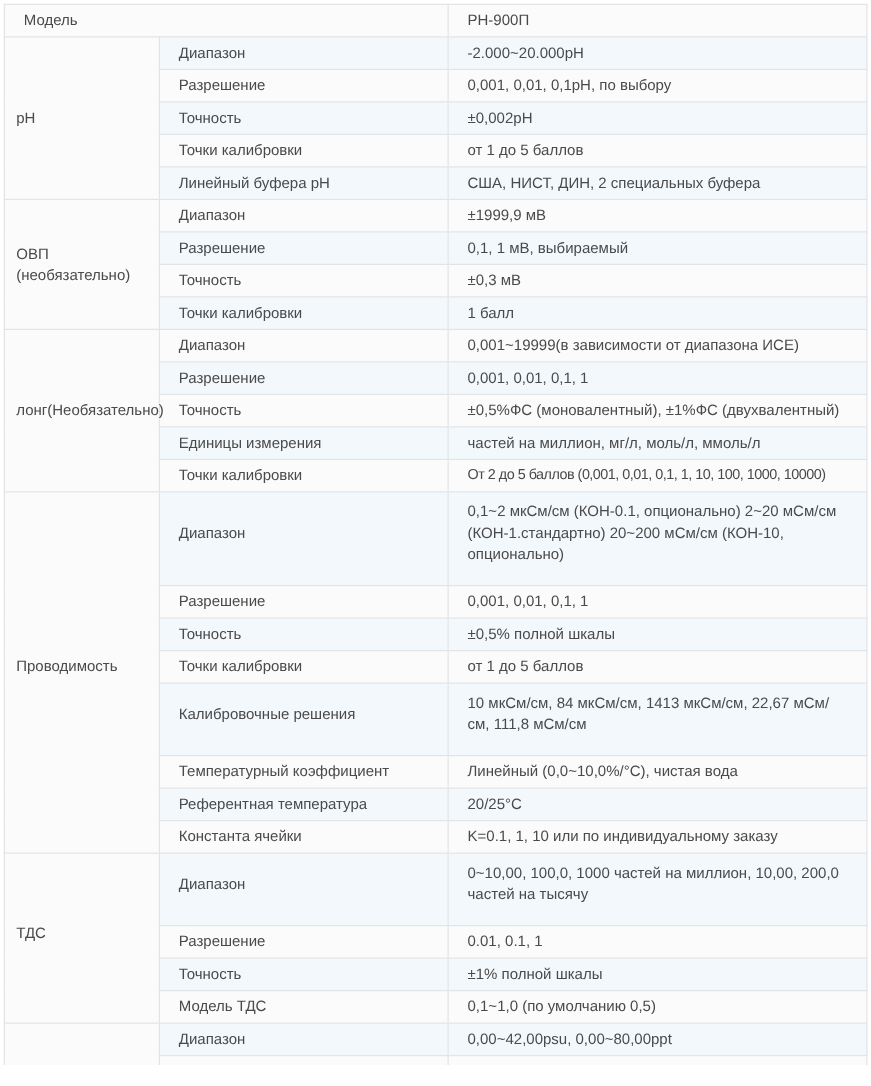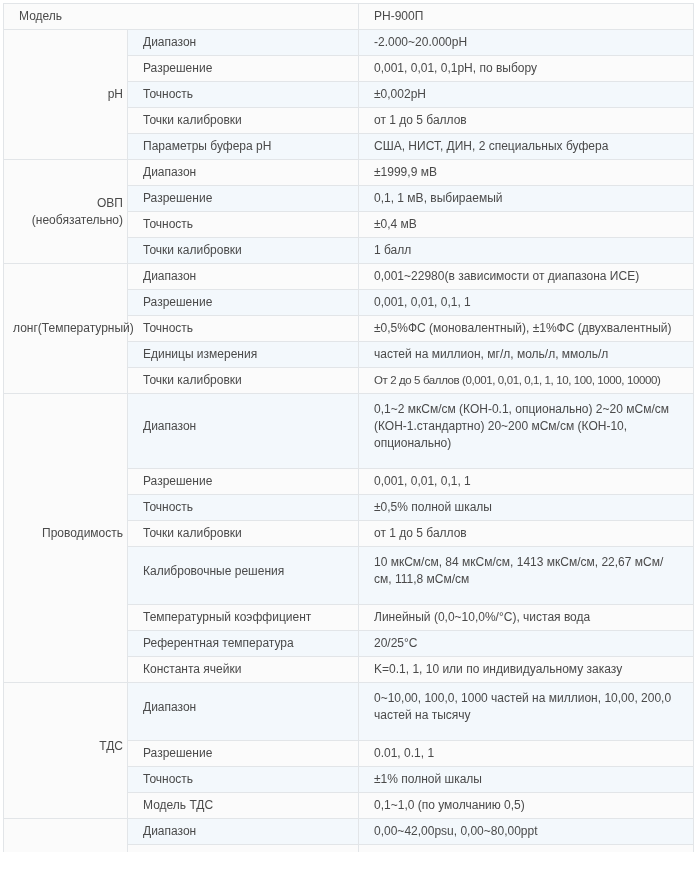--- a/index.html
+++ b/index.html
@@ -17,21 +17,20 @@
     font-size:12px; line-height:17px;
     color:#4a4a4a; vertical-align:middle;
     word-wrap:break-word;
   }
   tr.base td { background:#fbfbfb; }
   tr.alt td  { background:#f3f8fc; }
   td.cat {
     background:#fbfbfb !important;
     padding-left:9px; padding-right:4px;
     white-space:nowrap;
-    text-align:right;
   }
   td.param { }
   td.val { }
   tr.tall td { padding-top:7px; padding-bottom:16px; }
   td.fit { white-space:nowrap; font-size:11.5px; letter-spacing:-0.4px; overflow:hidden; }
 </style>
 </head>
 <body>
 
 <div class="page">
@@ -57,44 +56,44 @@
         </tr>
         <tr class="alt">
           <td class="param">Точность</td>
           <td class="val">±0,002pH</td>
         </tr>
         <tr class="base">
           <td class="param">Точки калибровки</td>
           <td class="val">от 1 до 5 баллов</td>
         </tr>
         <tr class="alt">
-          <td class="param">Параметры буфера pH</td>
+          <td class="param">Линейный буфера pH</td>
           <td class="val">США, НИСТ, ДИН, 2 специальных буфера</td>
         </tr>
         <tr class="base">
           <td class="cat" rowspan="4">ОВП<br>(необязательно)</td>
           <td class="param">Диапазон</td>
           <td class="val">±1999,9 мВ</td>
         </tr>
         <tr class="alt">
           <td class="param">Разрешение</td>
           <td class="val">0,1, 1 мВ, выбираемый</td>
         </tr>
         <tr class="base">
           <td class="param">Точность</td>
-          <td class="val">±0,4 мВ</td>
+          <td class="val">±0,3 мВ</td>
         </tr>
         <tr class="alt">
           <td class="param">Точки калибровки</td>
           <td class="val">1 балл</td>
         </tr>
         <tr class="base">
-          <td class="cat" rowspan="5">лонг(Температурный)</td>
+          <td class="cat" rowspan="5">лонг(Необязательно)</td>
           <td class="param">Диапазон</td>
-          <td class="val">0,001~22980(в зависимости от диапазона ИСЕ)</td>
+          <td class="val">0,001~19999(в зависимости от диапазона ИСЕ)</td>
         </tr>
         <tr class="alt">
           <td class="param">Разрешение</td>
           <td class="val">0,001, 0,01, 0,1, 1</td>
         </tr>
         <tr class="base">
           <td class="param">Точность</td>
           <td class="val">±0,5%ФС (моновалентный), ±1%ФС (двухвалентный)</td>
         </tr>
         <tr class="alt">

